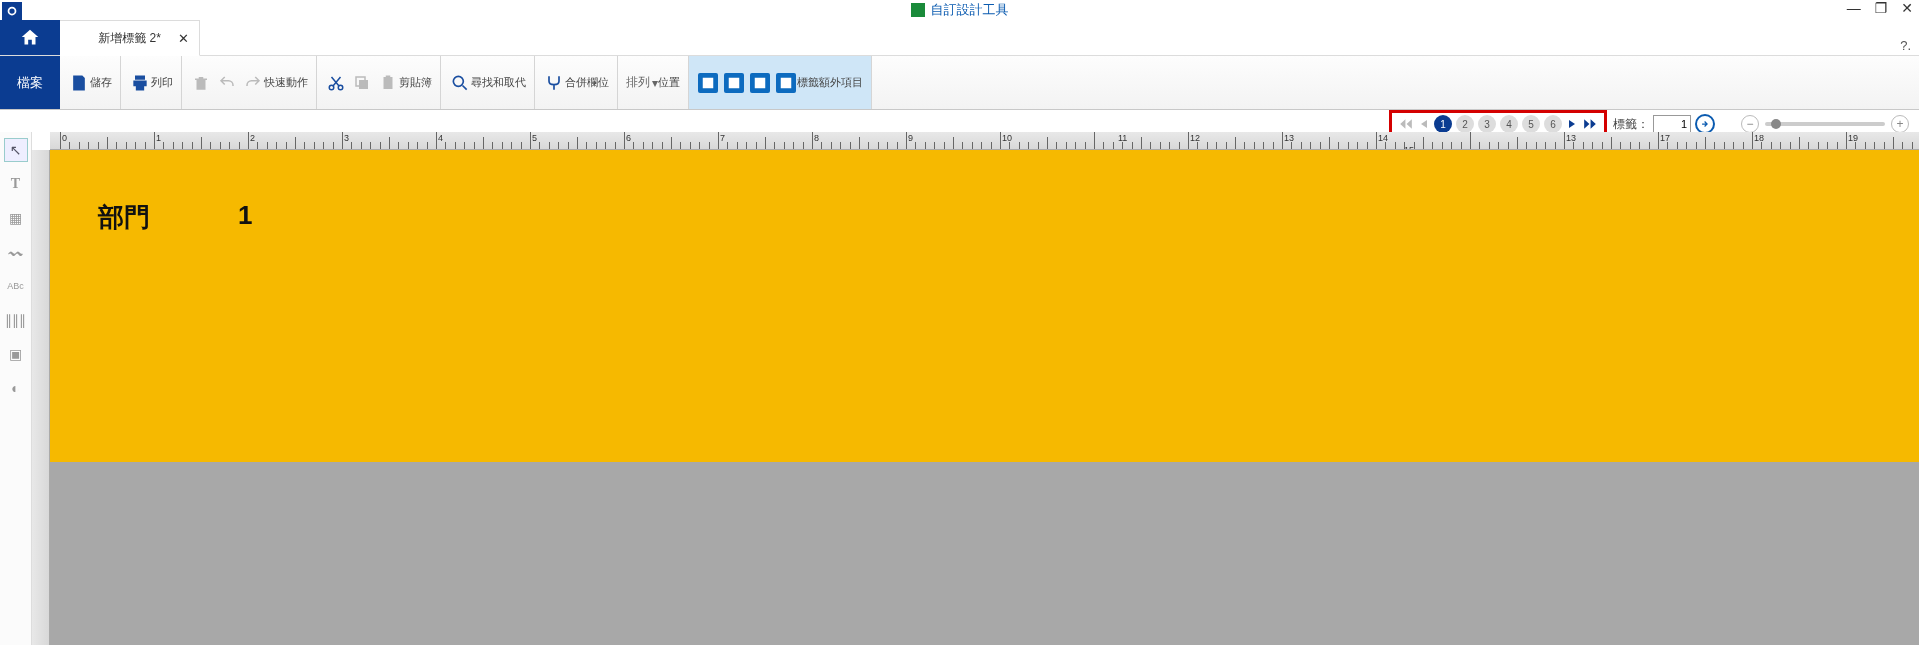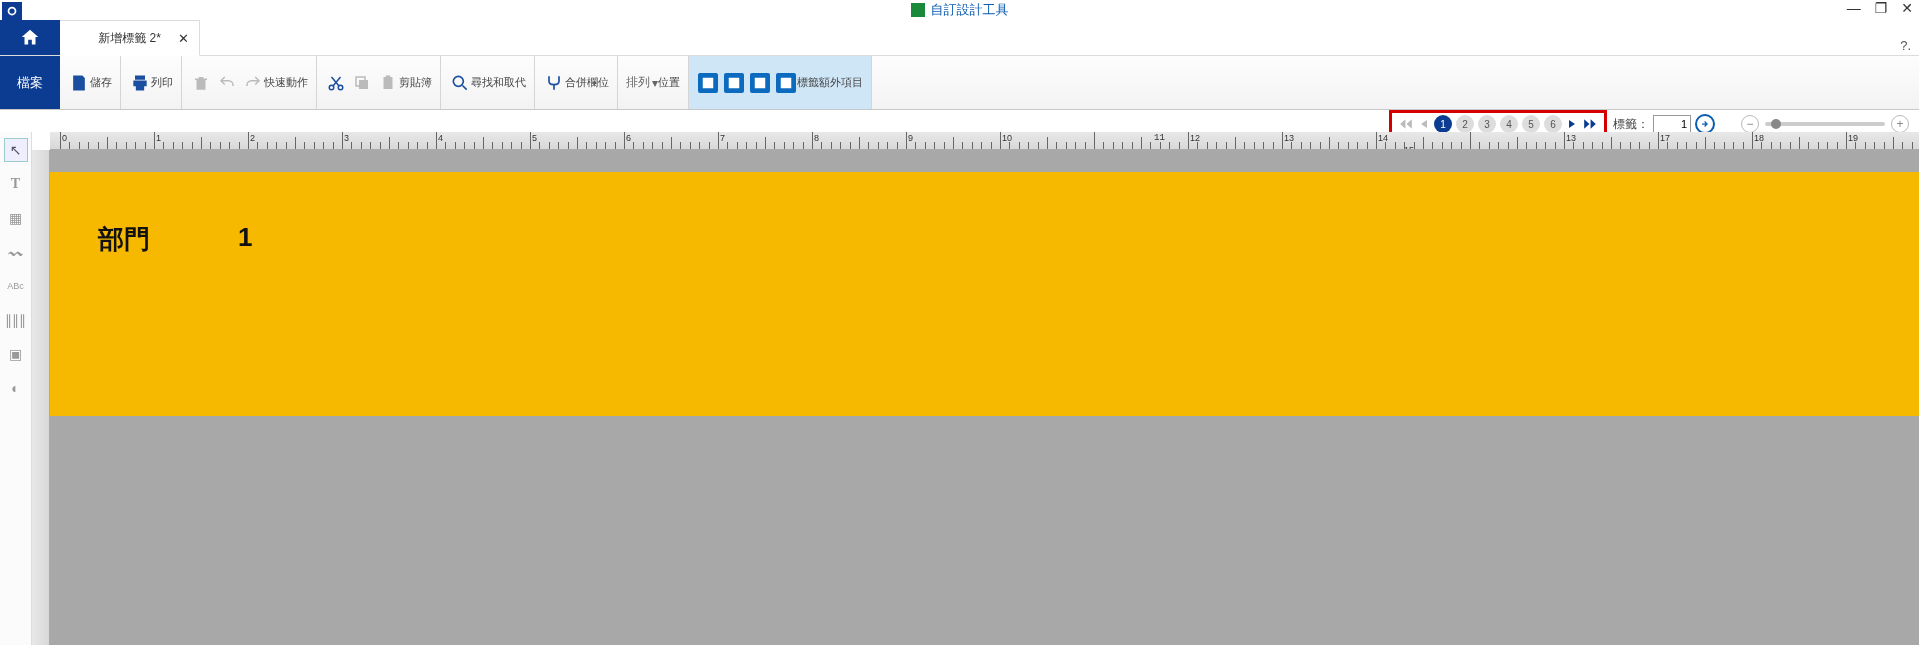--- a/index.html
+++ b/index.html
@@ -55,21 +55,21 @@
 .side-tools { width:32px; background:#fbfbfb; border-right:1px solid #ddd; display:flex; flex-direction:column; align-items:center; padding-top:6px; gap:10px; }
 .stool { width:24px; height:24px; display:flex; align-items:center; justify-content:center; color:#999; font-size:14px; border:1px solid transparent; }
 .stool.sel { border:1px solid #9cc; background:#eef; color:#556; }
 .canvas-wrap { flex:1; position:relative; background:#fff; }
 .ruler-h { position:absolute; top:0; left:18px; right:0; height:18px; background:linear-gradient(#e8e8e8,#d8d8d8); border-bottom:1px solid #aaa; overflow:hidden; }
 .ruler-h .ticks { position:relative; height:100%; }
 .ruler-h .tick { position:absolute; top:0; width:1px; height:18px; background:#666; }
 .ruler-h .tnum { position:absolute; top:1px; font-size:9px; color:#333; }
 .ruler-v { position:absolute; top:18px; left:0; width:18px; bottom:0; background:linear-gradient(90deg,#e8e8e8,#d8d8d8); border-right:1px solid #aaa; }
 .canvas { position:absolute; top:18px; left:18px; right:0; bottom:0; background:#a8a8a8; overflow:hidden; }
-.label-area { position:absolute; top:0; left:0; right:0; height:244px; background:#f6b900;margin-top:22px; }
+.label-area { position:absolute; top:0; left:0; right:0; height:312px; background:#f6b900; }
 .field-row { position:absolute; left:48px; font-size:26px; font-weight:600; color:#111; display:flex; }
 .field-row .k { width:140px; }
 .r1 { top:50px; } .r2 { top:100px; } .r3 { top:150px; } .r4 { top:200px; }
 
 svg { display:block; }
 </style>
 </head>
 <body>
 
 <div class="titlebar">
@@ -411,21 +411,21 @@
           <div class="tick" style="left: 959.4px; height: 7px; top: auto; bottom: 0px;"></div>
           <div class="tick" style="left: 968.8px; height: 7px; top: auto; bottom: 0px;"></div>
           <div class="tick" style="left: 978.2px; height: 7px; top: auto; bottom: 0px;"></div>
           <div class="tick" style="left: 987.6px; height: 7px; top: auto; bottom: 0px;"></div>
           <div class="tick" style="left: 997px; height: 12px; top: auto; bottom: 0px;"></div>
           <div class="tick" style="left: 1006.4px; height: 7px; top: auto; bottom: 0px;"></div>
           <div class="tick" style="left: 1015.8px; height: 7px; top: auto; bottom: 0px;"></div>
           <div class="tick" style="left: 1025.2px; height: 7px; top: auto; bottom: 0px;"></div>
           <div class="tick" style="left: 1034.6px; height: 7px; top: auto; bottom: 0px;"></div>
           <div class="tick" style="left: 1044px;"></div>
-          <div class="tnum" style="left: 1104px; font-family: Liberation Mono, monospace;">11</div>
+          <div class="tnum" style="left: 1068px;">11</div>
           <div class="tick" style="left: 1053.4px; height: 7px; top: auto; bottom: 0px;"></div>
           <div class="tick" style="left: 1062.8px; height: 7px; top: auto; bottom: 0px;"></div>
           <div class="tick" style="left: 1072.2px; height: 7px; top: auto; bottom: 0px;"></div>
           <div class="tick" style="left: 1081.6px; height: 7px; top: auto; bottom: 0px;"></div>
           <div class="tick" style="left: 1091px; height: 12px; top: auto; bottom: 0px;"></div>
           <div class="tick" style="left: 1100.4px; height: 7px; top: auto; bottom: 0px;"></div>
           <div class="tick" style="left: 1109.8px; height: 7px; top: auto; bottom: 0px;"></div>
           <div class="tick" style="left: 1119.2px; height: 7px; top: auto; bottom: 0px;"></div>
           <div class="tick" style="left: 1128.6px; height: 7px; top: auto; bottom: 0px;"></div>
           <div class="tick" style="left: 1138px;"></div>

